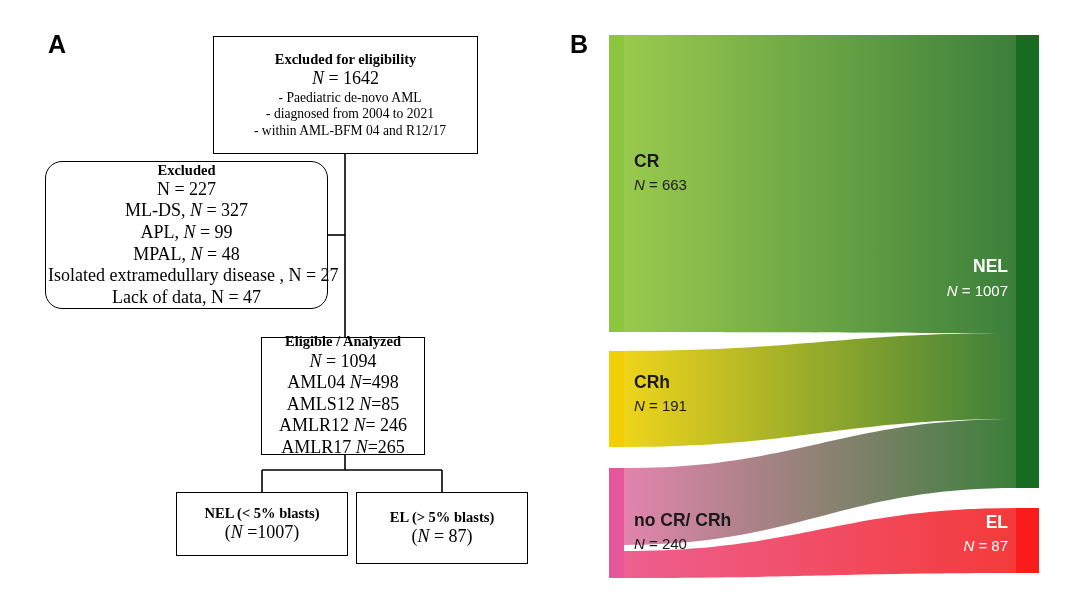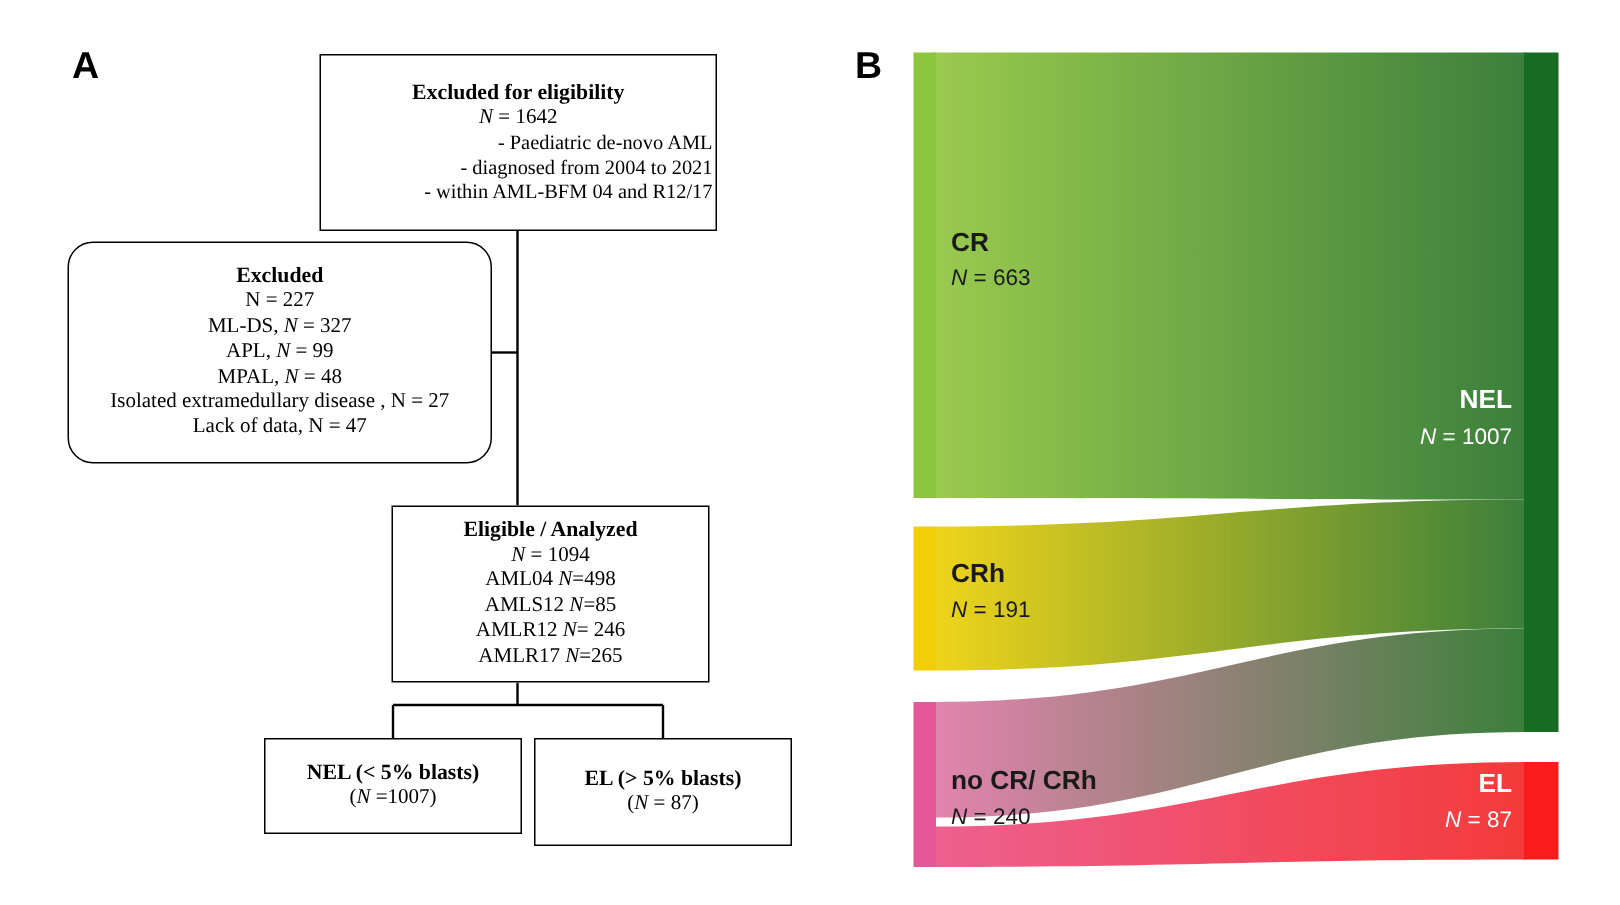--- a/index.html
+++ b/index.html
@@ -43,35 +43,35 @@
   }
   .fbox .title {
     font-weight: bold;
     text-align: center;
     font-size: 14.5px;
     line-height: 1.18;
     color: #000;
   }
   .fbox .line {
     text-align: center;
-    font-size: 14px;
+    font-size: 18px;
     line-height: 1.2;
     color: #000;
     white-space: nowrap;
   }
   .fbox .line.left {
-    text-align: right;
+    text-align: center;
     padding-left: 9px;
     font-size: 13.6px;
   }
   .it { font-style: italic; }
 
   #box-assessed { left: 213px; top: 36px;  width: 265px; height: 118px; padding: 5px 2px; }
   #box-excluded { left: 45px;  top: 161px; width: 283px; height: 148px; padding: 5px 2px; border-radius: 17px; }
-  #box-eligible { left: 261px; top: 337px; width: 212px; height: 118px; padding: 5px 2px; }
+  #box-eligible { left: 261px; top: 337px; width: 164px; height: 118px; padding: 5px 2px; }
   #box-nel      { left: 176px; top: 492px; width: 172px; height: 64px; }
   #box-el       { left: 356px; top: 492px; width: 172px; height: 72px; }
 
   #connectors { position: absolute; left: 0; top: 0; width: 560px; height: 603px; z-index: 1; }
 
   
   #panel-b {
     position: absolute;
     left: 560px; top: 0;
     width: 520px; height: 603px;

